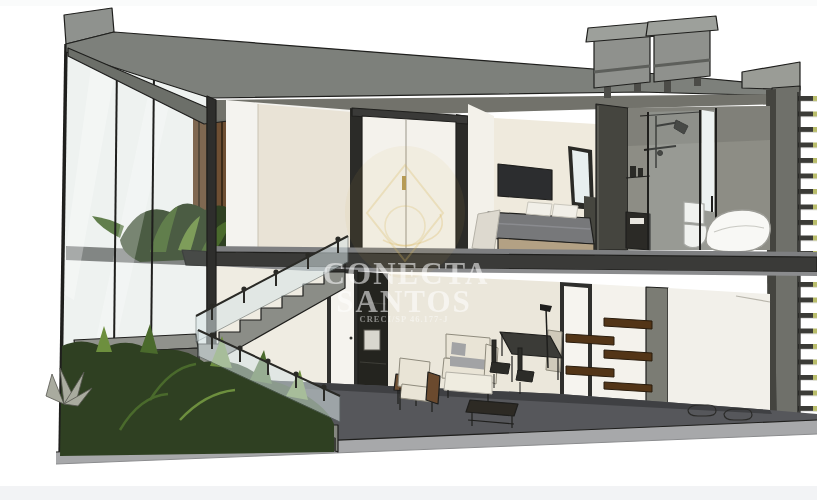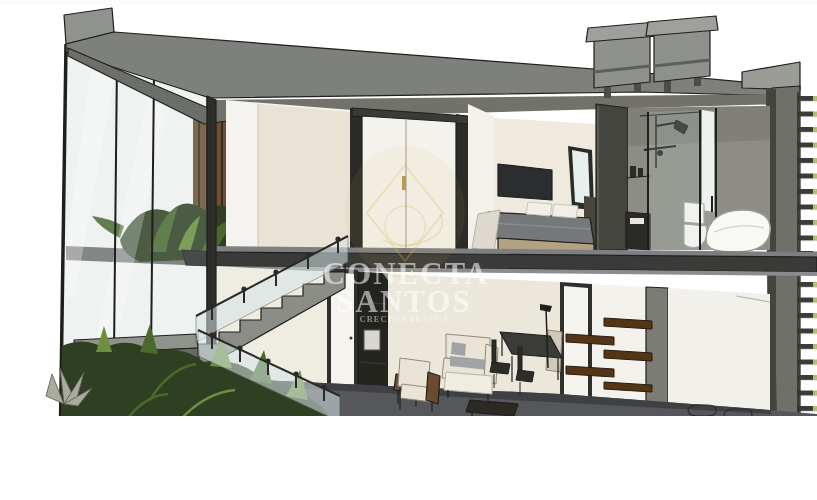--- a/index.html
+++ b/index.html
@@ -1,16 +1,16 @@
 <!DOCTYPE html>
 <html style="--c-background: #ffffff; --c-footer_strip: #f2f3f5; --c-roof: #7d807b; --c-roof_top: #8f928e; --c-cut_wall: #3a3a38; --c-ceiling: #72726b; --c-wall_cream: #e9e3d6; --c-wall_white: #f4f2ec; --c-wall_taupe: #8d8d85; --c-floor: #56575b; --c-slab_edge: #a7a8aa; --c-glass: #e7edee; --c-frame: #1f1f1d; --c-plant_dark: #2f4022; --c-plant_mid: #4a6a2c; --c-plant_light: #6d8f3e; --c-wood: #6e4f33; --c-shelf_wood: #533517; --c-tv: #2c2d2f; --c-bedding: #77787a; --c-pillow: #f1efe8; --c-bedskirt: #b3a184; --c-sofa: #e9e4d6; --c-cushion: #a2a3a5; --c-fixture_white: #f8f8f5; --c-tank: #8f918d; --c-louver_tip: #b9bd6a; --c-gold: #d9b65c; --c-watermark_text: #ffffff;"><head>
 <meta charset="utf-8">
 <style>
   html,body{margin:0;padding:0;background:#ffffff;}
-  .canvas{position:relative;width:817px;height:416px;background:var(--c-background,#fff);overflow:hidden;font-family:"Liberation Sans",sans-serif;}
+  .canvas{position:relative;width:817px;height:500px;background:var(--c-background,#fff);overflow:hidden;font-family:"Liberation Sans",sans-serif;}
   svg{display:block}
   .ln{stroke:var(--c-frame,#1f1f1d);stroke-width:1.2;stroke-linejoin:round;}
   .ln2{stroke:var(--c-frame,#1f1f1d);stroke-width:2;stroke-linejoin:round;}
   .f-roof{fill:var(--c-roof,#7d807b)} .f-roofTop{fill:var(--c-roof_top,#8f928e)}
   .f-cut{fill:var(--c-cut_wall,#3a3a38)} .f-ceiling{fill:var(--c-ceiling,#72726b)}
   .f-cream{fill:var(--c-wall_cream,#e9e3d6)} .f-white{fill:var(--c-wall_white,#f4f2ec)}
   .f-taupe{fill:var(--c-wall_taupe,#8d8d85)} .f-floor{fill:var(--c-floor,#56575b)}
   .f-slab{fill:var(--c-slab_edge,#a7a8aa)}
   .f-plantD{fill:var(--c-plant_dark,#2f4022)} .f-plantM{fill:var(--c-plant_mid,#4a6a2c)} .f-plantL{fill:var(--c-plant_light,#6d8f3e)}
   .f-wood{fill:var(--c-wood,#6e4f33)} .f-shelf{fill:var(--c-shelf_wood,#533517)}

